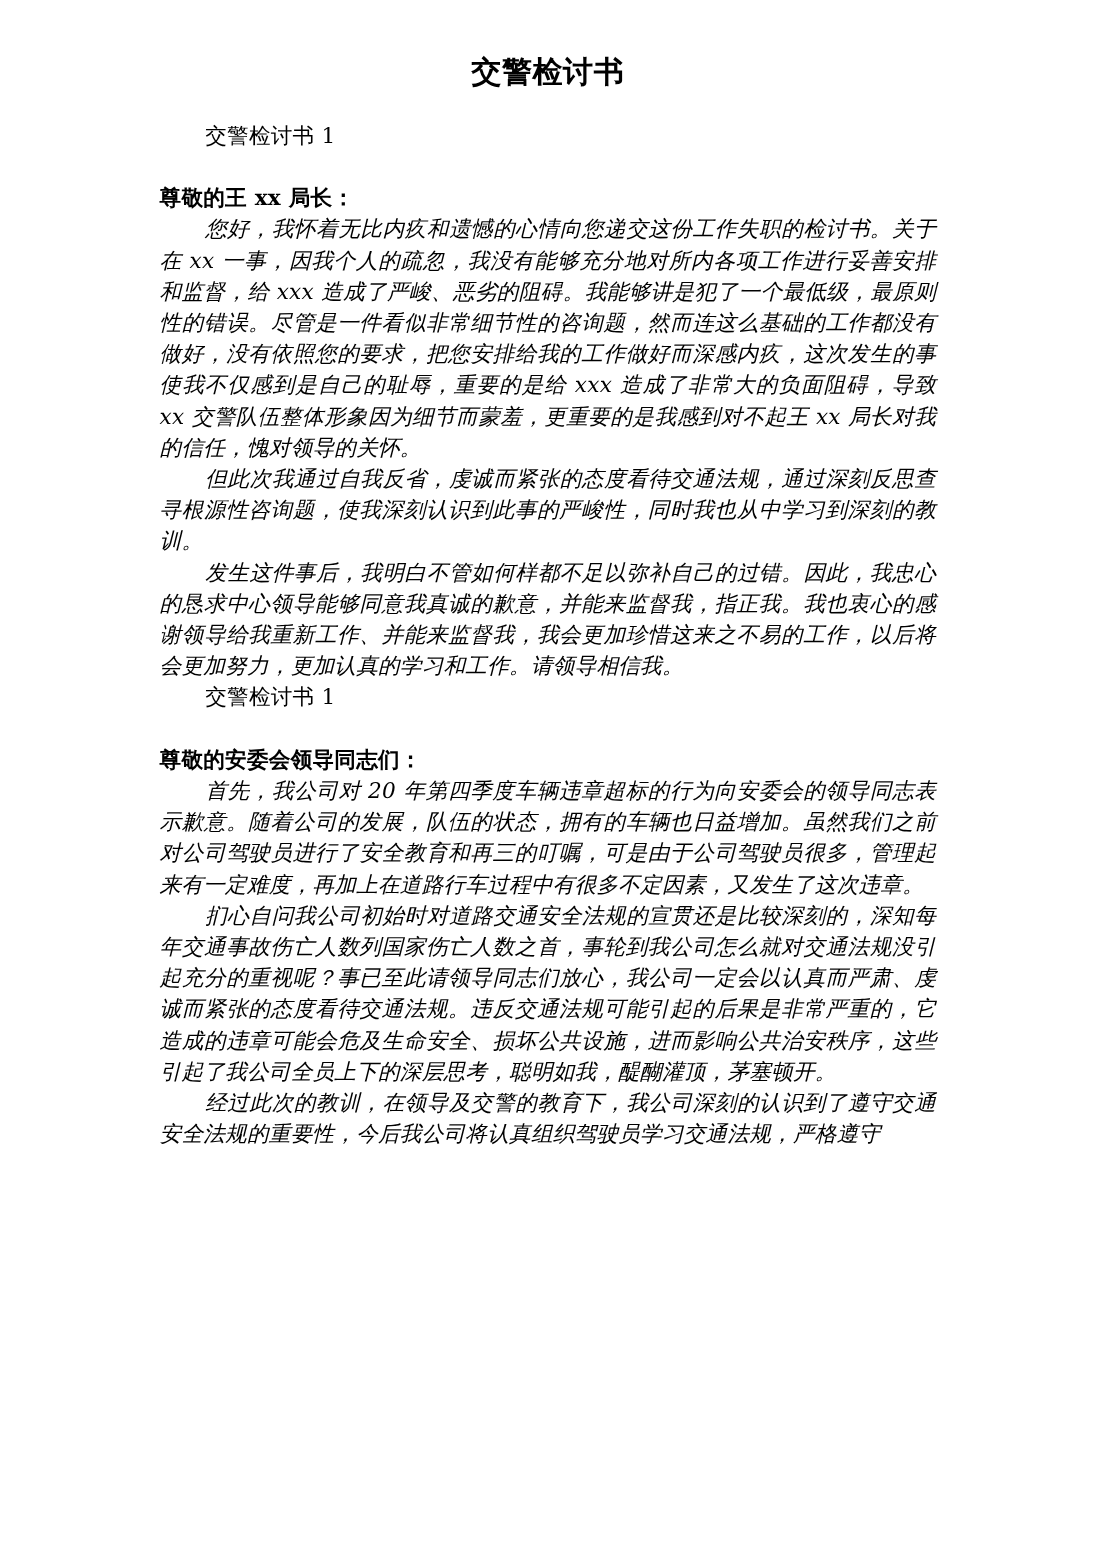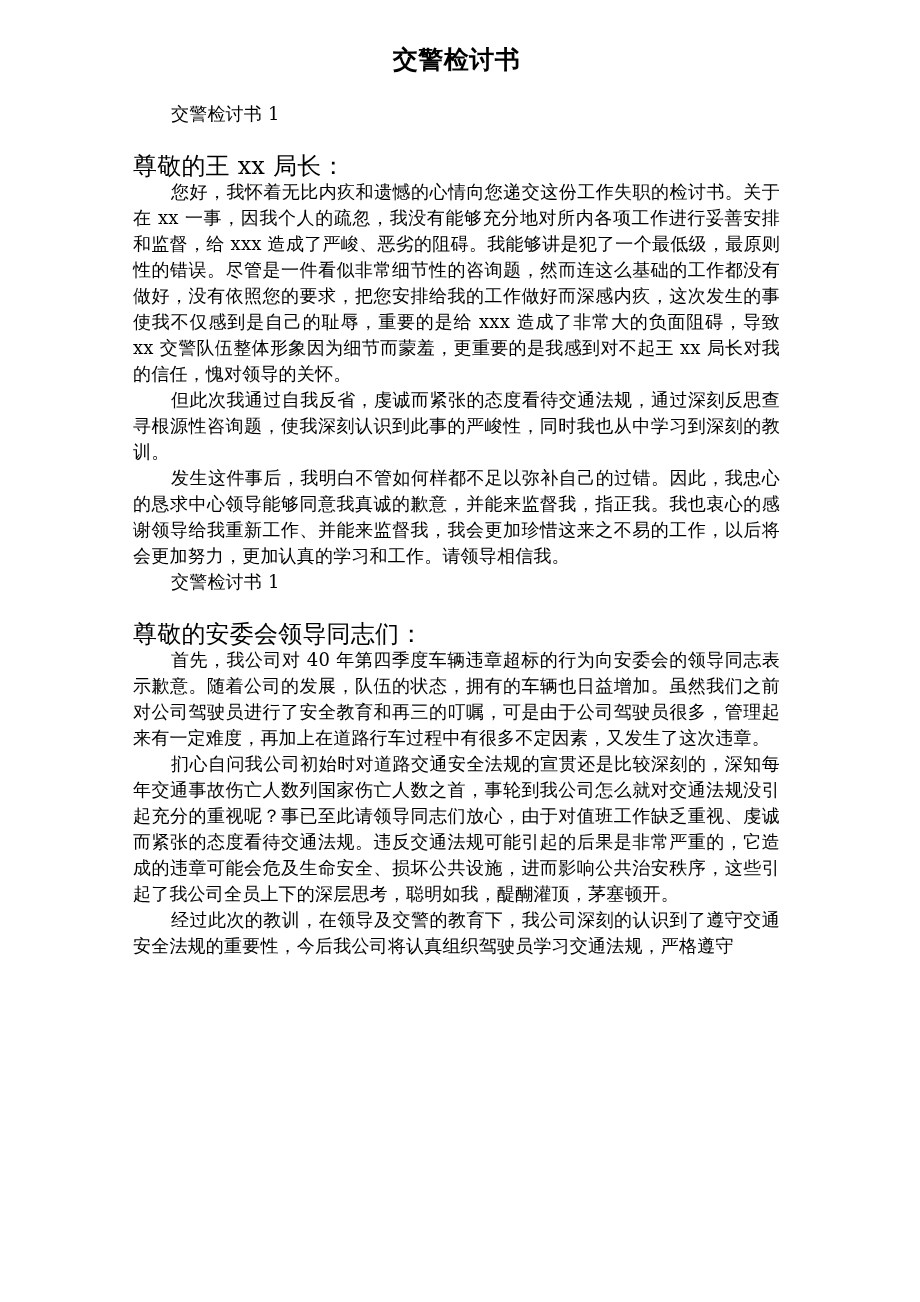--- a/index.html
+++ b/index.html
@@ -36,34 +36,36 @@
     line-height: 26px;
     margin: 0;
     padding-top: 26px;
     text-indent: 38px;
     letter-spacing: 0.2px;
   }
   .spacer-line {
     height: 26px;
   }
   .salutation {
-    font-size: 24px;
+    font-size: 18px;
     line-height: 26px;
     margin: 0;
     text-indent: 0;
     letter-spacing: 0.2px;
+    font-weight: bold;
   }
   .body-para {
     font-size: 18px;
     line-height: 26px;
     margin: 0;
     text-indent: 38px;
     text-align: justify;
     text-justify: inter-ideograph;
     letter-spacing: 0.2px;
+    font-style: italic;
   }
 </style>
 </head>
 <body>
 
 <div class="page">
 
   <h1 class="doc-title">交警检讨书</h1>
 
   <p class="section-heading">交警检讨书 1</p>
@@ -75,17 +77,17 @@
   <p class="body-para">您好，我怀着无比内疚和遗憾的心情向您递交这份工作失职的检讨书。关于在 xx 一事，因我个人的疏忽，我没有能够充分地对所内各项工作进行妥善安排和监督，给 xxx 造成了严峻、恶劣的阻碍。我能够讲是犯了一个最低级，最原则性的错误。尽管是一件看似非常细节性的咨询题，然而连这么基础的工作都没有做好，没有依照您的要求，把您安排给我的工作做好而深感内疚，这次发生的事使我不仅感到是自己的耻辱，重要的是给 xxx 造成了非常大的负面阻碍，导致 xx 交警队伍整体形象因为细节而蒙羞，更重要的是我感到对不起王 xx 局长对我的信任，愧对领导的关怀。</p>
   <p class="body-para">但此次我通过自我反省，虔诚而紧张的态度看待交通法规，通过深刻反思查寻根源性咨询题，使我深刻认识到此事的严峻性，同时我也从中学习到深刻的教训。</p>
   <p class="body-para">发生这件事后，我明白不管如何样都不足以弥补自己的过错。因此，我忠心的恳求中心领导能够同意我真诚的歉意，并能来监督我，指正我。我也衷心的感谢领导给我重新工作、并能来监督我，我会更加珍惜这来之不易的工作，以后将会更加努力，更加认真的学习和工作。请领导相信我。</p>
 
   <p class="section-heading" style="padding-top:0">交警检讨书 1</p>
 
   <div class="spacer-line"></div>
 
   <p class="salutation">尊敬的安委会领导同志们：</p>
 
-  <p class="body-para">首先，我公司对 40 年第四季度车辆违章超标的行为向安委会的领导同志表示歉意。随着公司的发展，队伍的状态，拥有的车辆也日益增加。虽然我们之前对公司驾驶员进行了安全教育和再三的叮嘱，可是由于公司驾驶员很多，管理起来有一定难度，再加上在道路行车过程中有很多不定因素，又发生了这次违章。</p>
-  <p class="body-para">扪心自问我公司初始时对道路交通安全法规的宣贯还是比较深刻的，深知每年交通事故伤亡人数列国家伤亡人数之首，事轮到我公司怎么就对交通法规没引起充分的重视呢？事已至此请领导同志们放心，由于对值班工作缺乏重视、虔诚而紧张的态度看待交通法规。违反交通法规可能引起的后果是非常严重的，它造成的违章可能会危及生命安全、损坏公共设施，进而影响公共治安秩序，这些引起了我公司全员上下的深层思考，聪明如我，醍醐灌顶，茅塞顿开。</p>
+  <p class="body-para">首先，我公司对 20 年第四季度车辆违章超标的行为向安委会的领导同志表示歉意。随着公司的发展，队伍的状态，拥有的车辆也日益增加。虽然我们之前对公司驾驶员进行了安全教育和再三的叮嘱，可是由于公司驾驶员很多，管理起来有一定难度，再加上在道路行车过程中有很多不定因素，又发生了这次违章。</p>
+  <p class="body-para">扪心自问我公司初始时对道路交通安全法规的宣贯还是比较深刻的，深知每年交通事故伤亡人数列国家伤亡人数之首，事轮到我公司怎么就对交通法规没引起充分的重视呢？事已至此请领导同志们放心，我公司一定会以认真而严肃、虔诚而紧张的态度看待交通法规。违反交通法规可能引起的后果是非常严重的，它造成的违章可能会危及生命安全、损坏公共设施，进而影响公共治安秩序，这些引起了我公司全员上下的深层思考，聪明如我，醍醐灌顶，茅塞顿开。</p>
   <p class="body-para">经过此次的教训，在领导及交警的教育下，我公司深刻的认识到了遵守交通安全法规的重要性，今后我公司将认真组织驾驶员学习交通法规，严格遵守</p>
 
 </div>
 
 </body></html>

